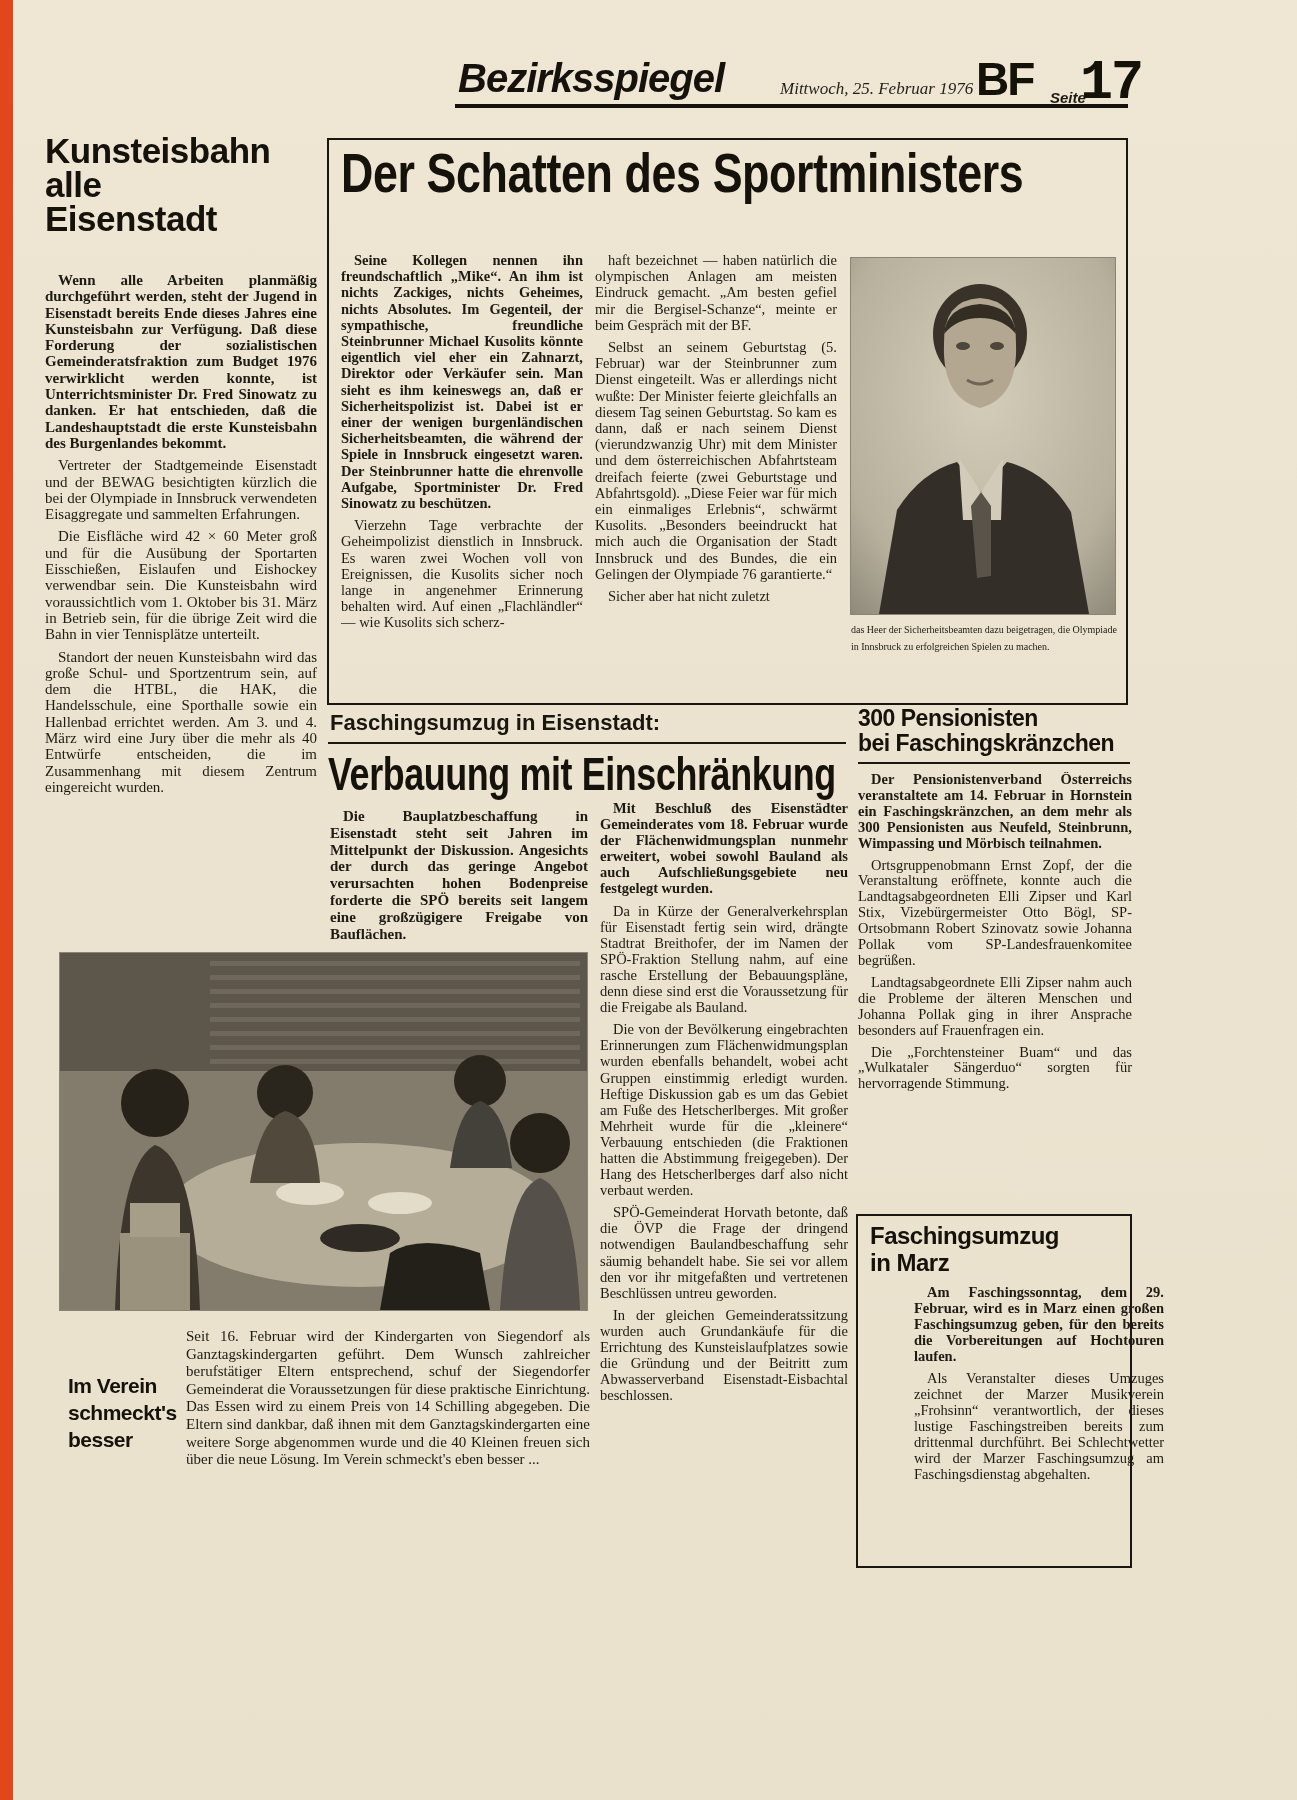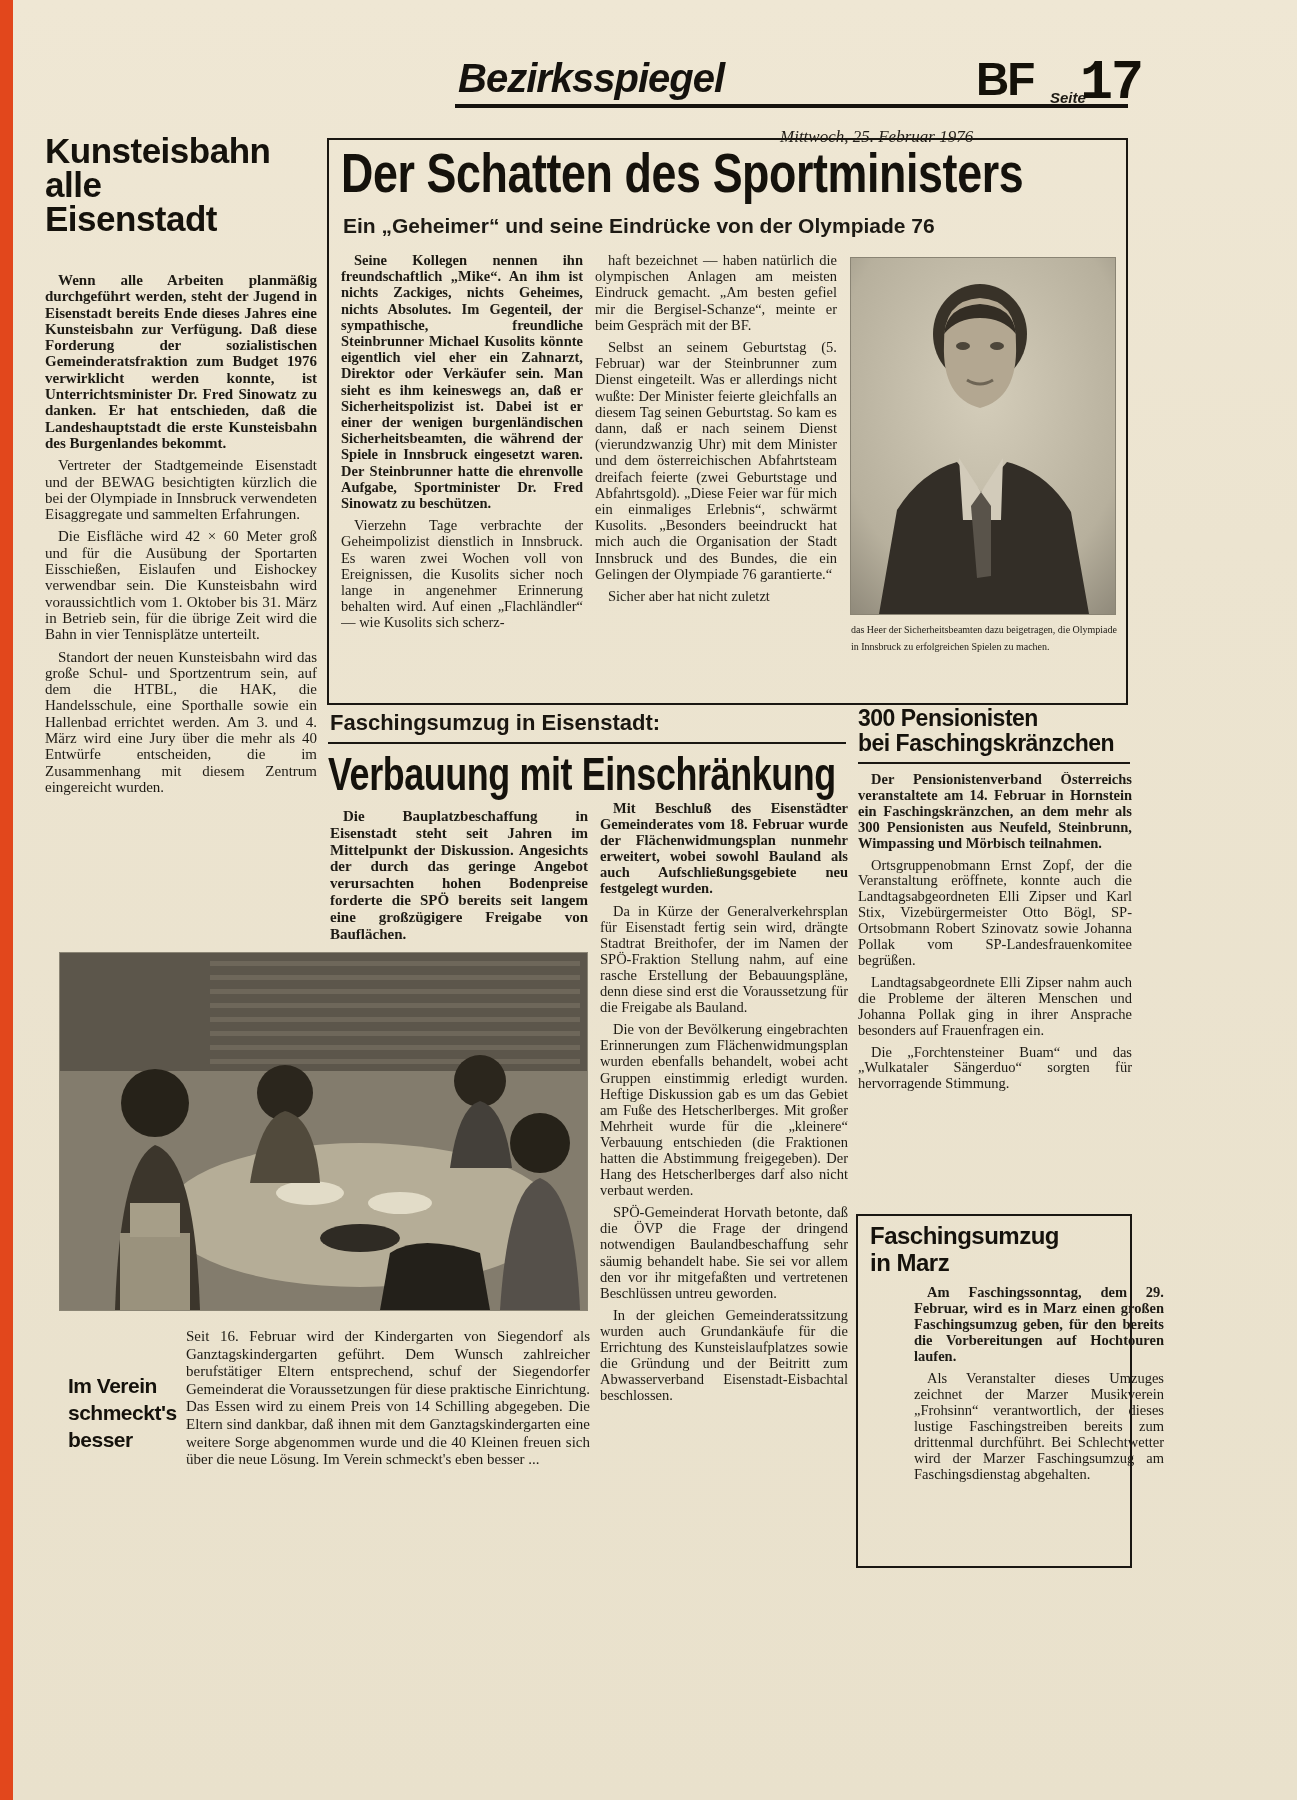--- a/index.html
+++ b/index.html
@@ -17,21 +17,21 @@
   }
   .red-stripe{position:absolute;left:0;top:0;width:13px;height:1800px;background:#e2471c;}
 
   
   .masthead-title{
     position:absolute;left:458px;top:56px;
     font-family:"Liberation Sans",sans-serif;font-style:italic;font-weight:700;
     font-size:40px;letter-spacing:-1px;color:#15120e;
   }
   .masthead-rule{position:absolute;left:455px;top:104px;width:673px;height:4px;background:#15120e;}
-  .masthead-date{position:absolute;left:780px;top:79px;font-style:italic;font-size:17px;color:#221e18;margin-top:48px;}
+  .masthead-date{position:absolute;left:780px;top:79px;font-style:italic;font-size:17px;color:#221e18;}
   .masthead-brand{
     position:absolute;left:976px;top:52px;
     font-family:"Liberation Sans",sans-serif;font-weight:700;font-size:46px;letter-spacing:-2px;color:#141109;
   }
   .masthead-seite{position:absolute;left:1050px;top:82px;font-family:Liberation Sans, sans-serif;font-weight:700;font-style:italic;font-size:15px;margin-top:7px;}
   .masthead-pagenum{
     position:absolute;left:1080px;top:52px;
     font-family:Liberation Mono, monospace;font-weight:700;font-size:55px;letter-spacing:-2px;color:#141109;
   }
 
@@ -104,21 +104,20 @@
 Eisenstadt</div>
   <div class="bodycol kb-body">
     <p class="lead">Wenn alle Arbeiten planmäßig durchgeführt werden, steht der Jugend in Eisenstadt bereits Ende dieses Jahres eine Kunsteisbahn zur Verfügung. Daß diese Forderung der sozialistischen Gemeinderatsfraktion zum Budget 1976 verwirklicht werden konnte, ist Unterrichtsminister Dr. Fred Sinowatz zu danken. Er hat entschieden, daß die Landeshauptstadt die erste Kunsteisbahn des Burgenlandes bekommt.</p>
     <p>Vertreter der Stadtgemeinde Eisenstadt und der BEWAG besichtigten kürzlich die bei der Olympiade in Innsbruck verwendeten Eisaggregate und sammelten Erfahrungen.</p>
     <p>Die Eisfläche wird 42 × 60 Meter groß und für die Ausübung der Sportarten Eisschießen, Eislaufen und Eishockey verwendbar sein. Die Kunsteisbahn wird voraussichtlich vom 1. Oktober bis 31. März in Betrieb sein, für die übrige Zeit wird die Bahn in vier Tennisplätze unterteilt.</p>
     <p>Standort der neuen Kunsteisbahn wird das große Schul- und Sportzentrum sein, auf dem die HTBL, die HAK, die Handelsschule, eine Sporthalle sowie ein Hallenbad errichtet werden. Am 3. und 4. März wird eine Jury über die mehr als 40 Entwürfe entscheiden, die im Zusammenhang mit diesem Zentrum eingereicht wurden.</p>
   </div>
 
   <div class="main-box">
     <div class="headline main-headline">Der Schatten des Sportministers</div>
-    <div class="main-subtitle">Ein „Geheimer“ und seine Eindrücke von der Olympiade 76</div>
     <div class="bodycol main-col1">
       <p class="lead">Seine Kollegen nennen ihn freundschaftlich „Mike“. An ihm ist nichts Zackiges, nichts Geheimes, nichts Absolutes. Im Gegenteil, der sympathische, freundliche Steinbrunner Michael Kusolits könnte eigentlich viel eher ein Zahnarzt, Direktor oder Verkäufer sein. Man sieht es ihm keineswegs an, daß er Sicherheitspolizist ist. Dabei ist er einer der wenigen burgenländischen Sicherheitsbeamten, die während der Spiele in Innsbruck eingesetzt waren. Der Steinbrunner hatte die ehrenvolle Aufgabe, Sportminister Dr. Fred Sinowatz zu beschützen.</p>
       <p>Vierzehn Tage verbrachte der Geheimpolizist dienstlich in Innsbruck. Es waren zwei Wochen voll von Ereignissen, die Kusolits sicher noch lange in angenehmer Erinnerung behalten wird. Auf einen „Flachländler“ — wie Kusolits sich scherz-</p>
     </div>
     <div class="bodycol main-col2">
       <p>haft bezeichnet — haben natürlich die olympischen Anlagen am meisten Eindruck gemacht. „Am besten gefiel mir die Bergisel-Schanze“, meinte er beim Gespräch mit der BF.</p>
       <p>Selbst an seinem Geburtstag (5. Februar) war der Steinbrunner zum Dienst eingeteilt. Was er allerdings nicht wußte: Der Minister feierte gleichfalls an diesem Tag seinen Geburtstag. So kam es dann, daß er nach seinem Dienst (vierundzwanzig Uhr) mit dem Minister und dem österreichischen Abfahrtsteam dreifach feierte (zwei Geburtstage und Abfahrtsgold). „Diese Feier war für mich ein einmaliges Erlebnis“, schwärmt Kusolits. „Besonders beeindruckt hat mich auch die Organisation der Stadt Innsbruck und des Bundes, die ein Gelingen der Olympiade 76 garantierte.“</p>
       <p>Sicher aber hat nicht zuletzt</p>
     </div>
     <div class="portrait">

